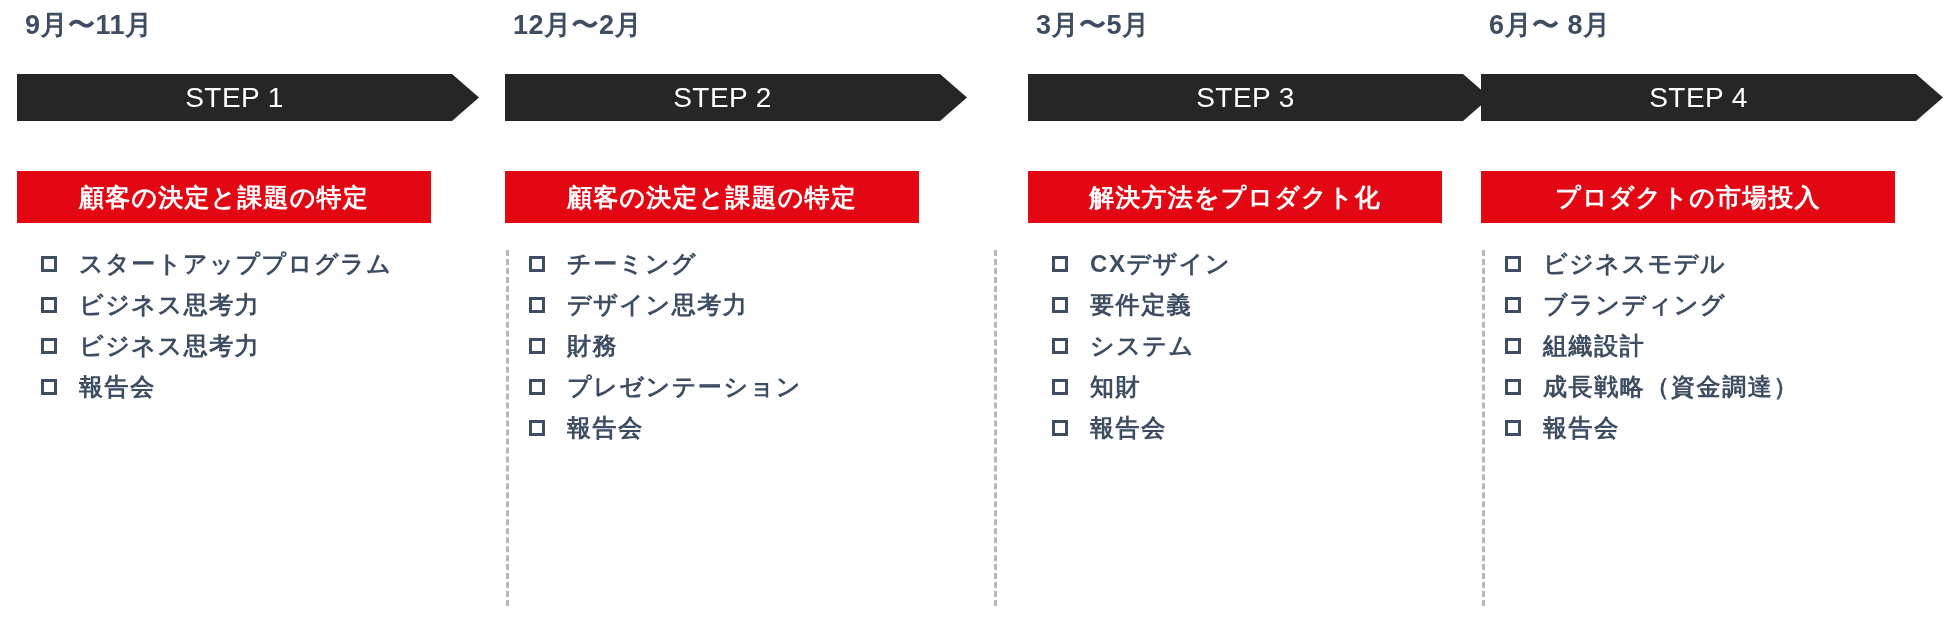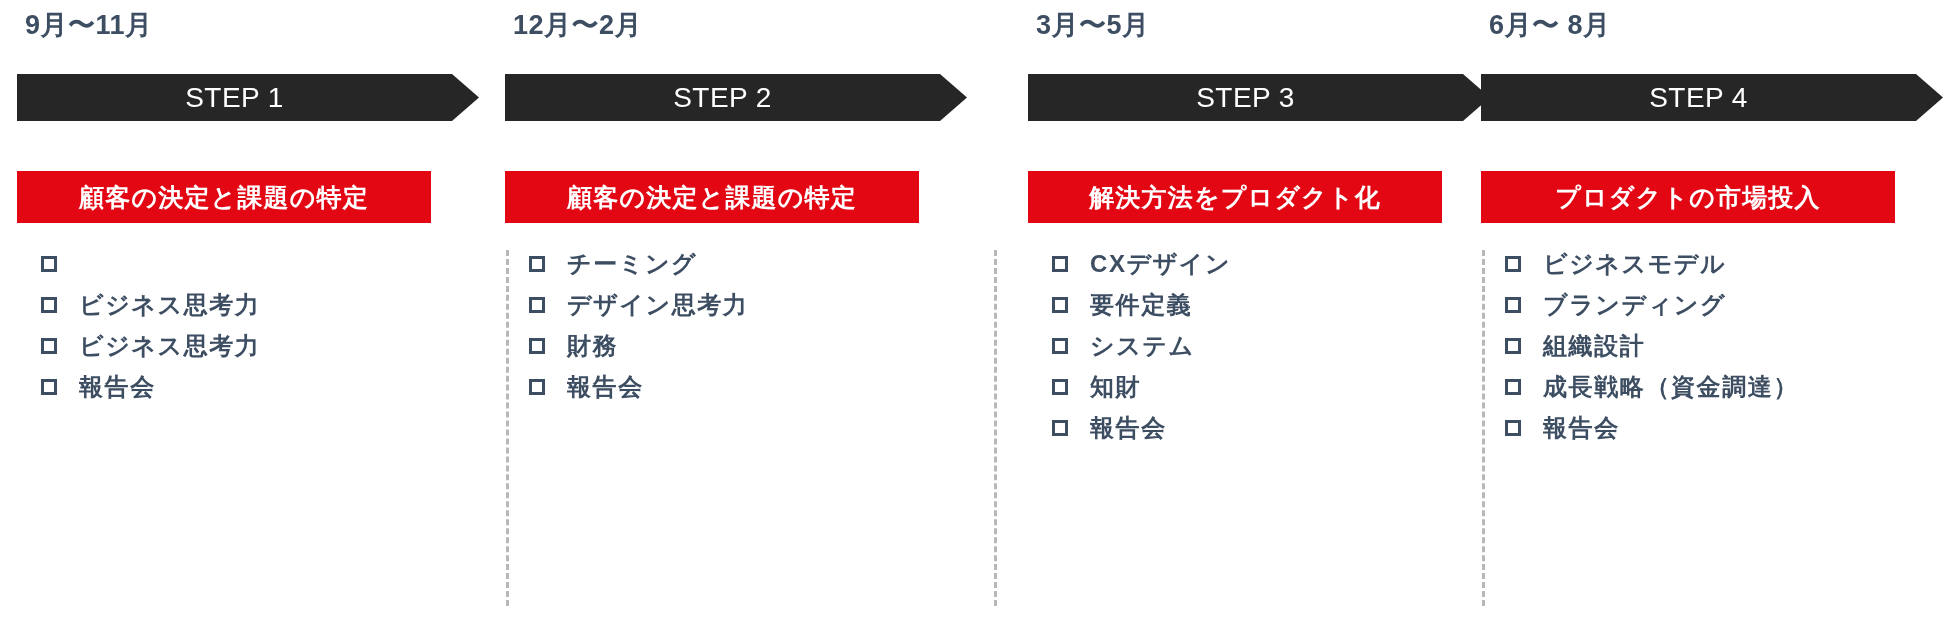--- a/index.html
+++ b/index.html
@@ -121,20 +121,21 @@
     <div class="date-header">9月〜11月</div>
     <div class="step-arrow">
       <span class="step-arrow-label">STEP 1</span>
     </div>
     <div class="red-banner">
       <span class="red-banner-label">顧客の決定と課題の特定</span>
     </div>
     <div class="checklist">
       <div class="check-item">
         <span class="check-box"></span>
+        <span class="check-label">スタートアッププログラム</span>
       </div>
       <div class="check-item">
         <span class="check-box"></span>
         <span class="check-label">ビジネス思考力</span>
       </div>
       <div class="check-item">
         <span class="check-box"></span>
         <span class="check-label">ビジネス思考力</span>
       </div>
       <div class="check-item">
@@ -157,20 +158,24 @@
         <span class="check-box"></span>
         <span class="check-label">チーミング</span>
       </div>
       <div class="check-item">
         <span class="check-box"></span>
         <span class="check-label">デザイン思考力</span>
       </div>
       <div class="check-item">
         <span class="check-box"></span>
         <span class="check-label">財務</span>
+      </div>
+      <div class="check-item">
+        <span class="check-box"></span>
+        <span class="check-label">プレゼンテーション</span>
       </div>
       <div class="check-item">
         <span class="check-box"></span>
         <span class="check-label">報告会</span>
       </div>
     </div>
   </div>
 
   <div class="column" style="left:993px;margin-left:35px;">
     <div class="date-header">3月〜5月</div>

